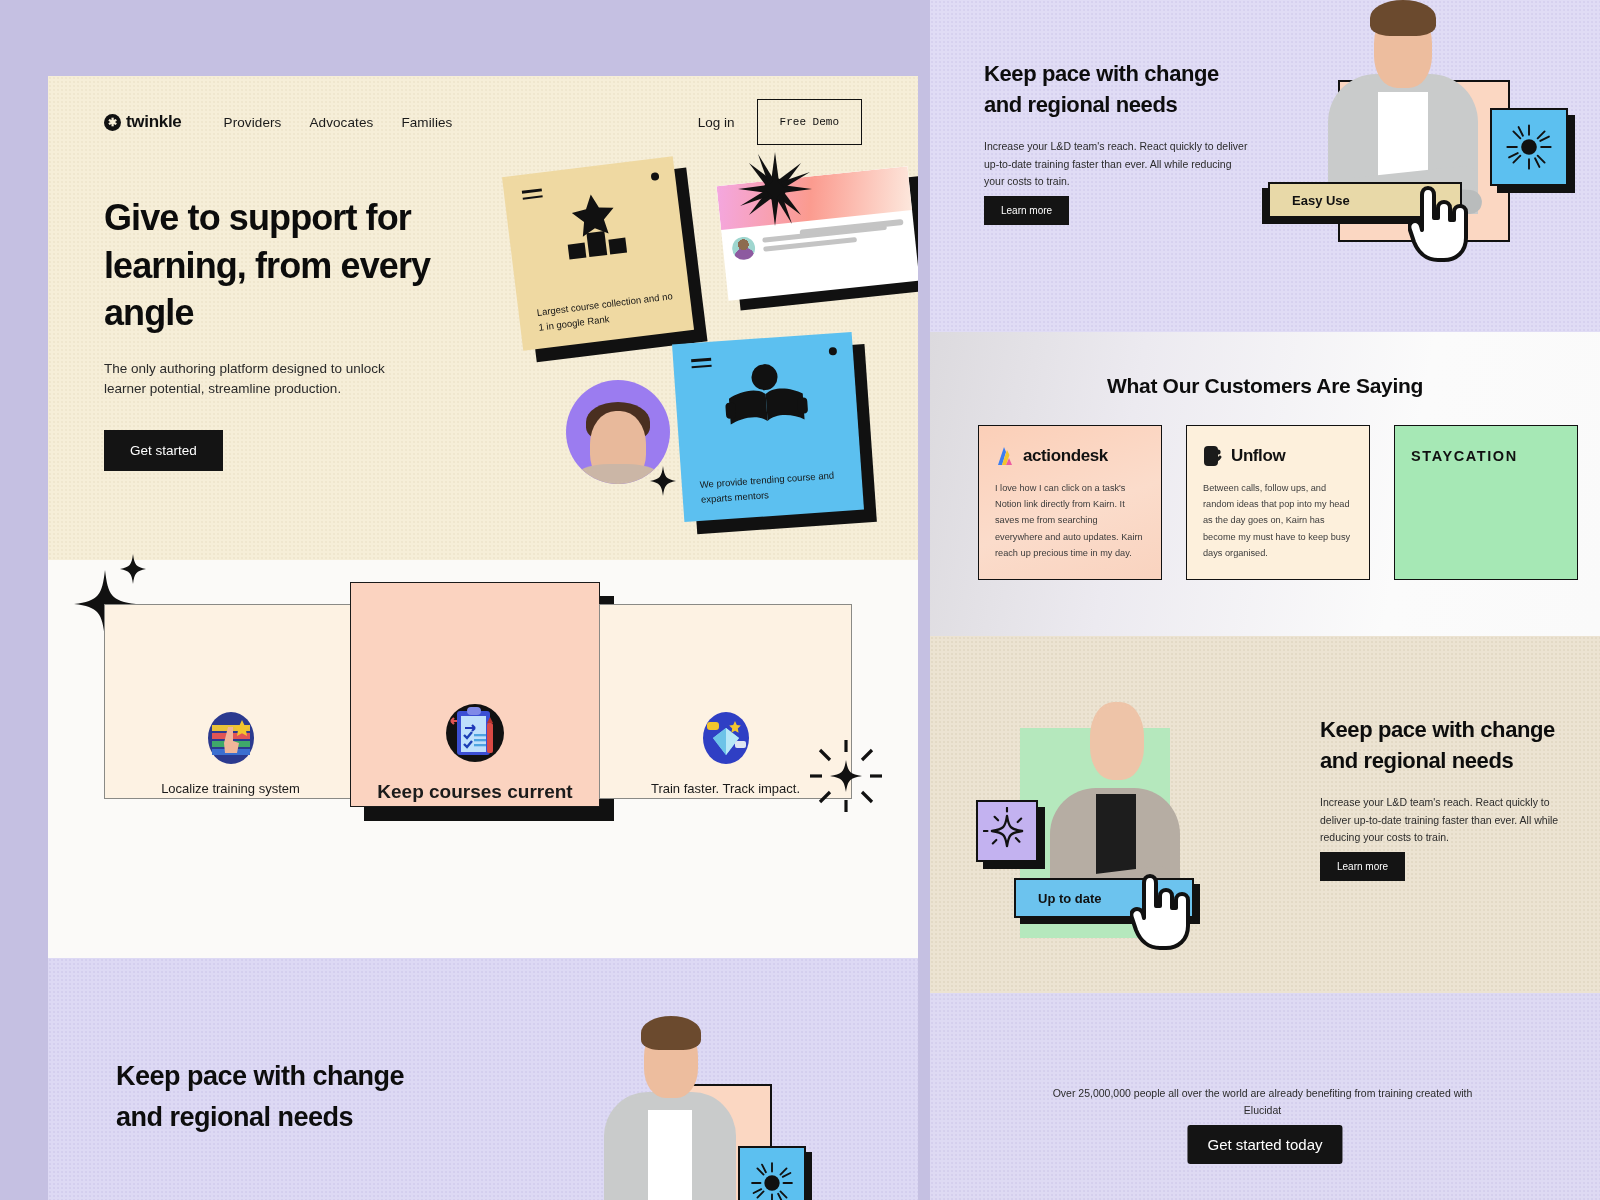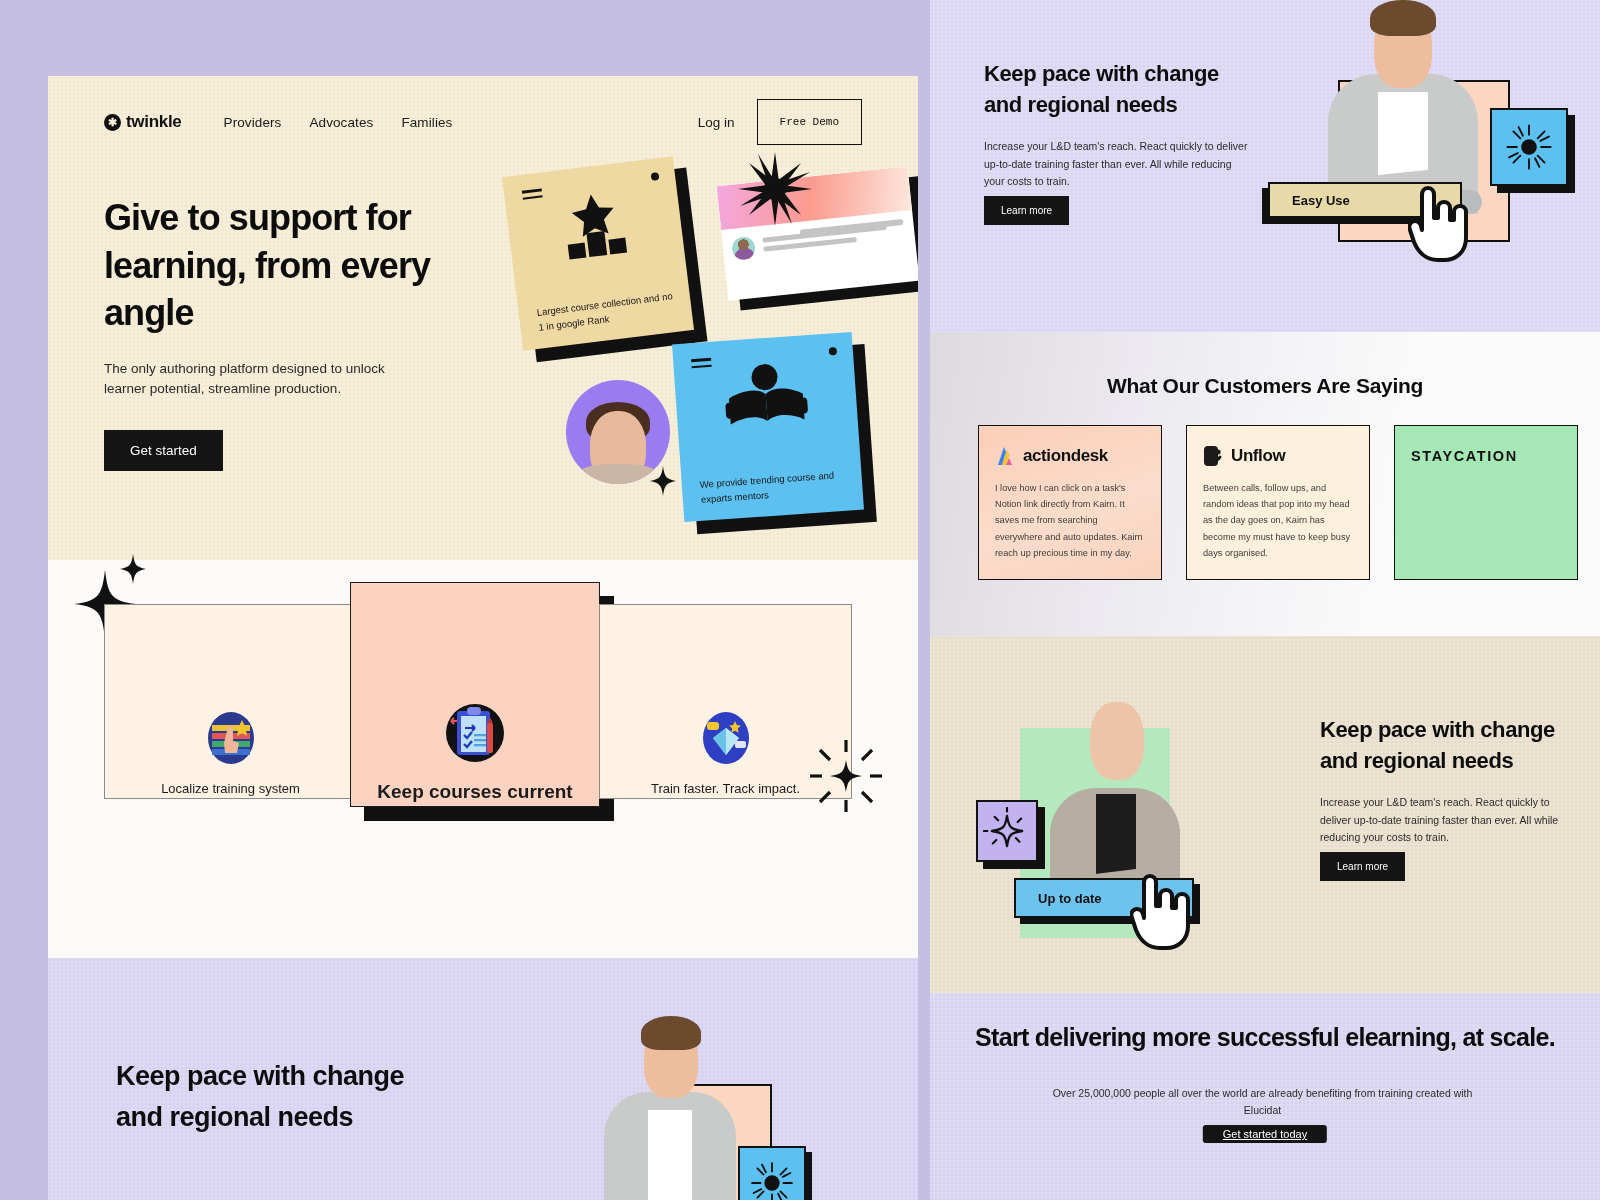--- a/index.html
+++ b/index.html
@@ -203,22 +203,22 @@
   .cta-title {
     position: absolute; left: 0; right: 0; top: 28px; text-align: center;
     font-size: 25px; line-height: 1.33; font-weight: 800; color: #0c0c0c; letter-spacing: -.7px;
   }
   .cta-sub {
     position: absolute; left: 110px; right: 115px; top: 92px; text-align: center;
     font-size: 10.5px; line-height: 1.62; color: #2b2b2b;
   }
   .cta-btn {
     position: absolute; left: 50%; top: 132px; transform: translateX(-50%);
-    background: #141414; color: #fff; font-size: 11px; padding: 3px 20px;
-    border: none; border-radius: 3px; cursor: pointer; font-family: inherit; text-decoration: underline;
+    background: #141414; color: #fff; font-size: 15px; padding: 11px 20px;
+    border: none; border-radius: 3px; cursor: pointer; font-family: inherit;
   }
 </style>
 </head>
 <body>
 
 <div class="stage">
 
   <div class="left-panel">
 
     <div class="hero">
@@ -561,18 +561,17 @@
           <span>Up to date</span>
         </div>
 
         <svg class="cursor-hand" style="left:172px; top:200px; width:62px; height:78px;" viewBox="0 0 62 78">
           <path d="M20 4 C24 4 26 7 26 11 L26 34 L30 34 L30 24 C30 20 33 18 36 18 C39 18 42 20 42 24 L42 36 L46 36 L46 28 C46 24 49 22 52 22 C55 22 58 24 58 28 L58 54 C58 68 48 76 36 76 L30 76 C18 76 10 68 6 58 L2 46 C0 41 3 37 7 37 C10 37 12 39 13 42 L14 46 L14 11 C14 7 16 4 20 4 Z" fill="#fff" stroke="#111" stroke-width="4" stroke-linejoin="round"></path>
         </svg>
       </div>
     </div>
 
     <div class="rp-sec4">
-      <div class="cta-title">Start delivering more successful elearning, at scale.</div>
       <div class="cta-sub">Over 25,000,000 people all over the world are already benefiting from training created with Elucidat</div>
       <button class="cta-btn">Get started today</button>
     </div>
   </div>
 </div>
 
 </body></html>

